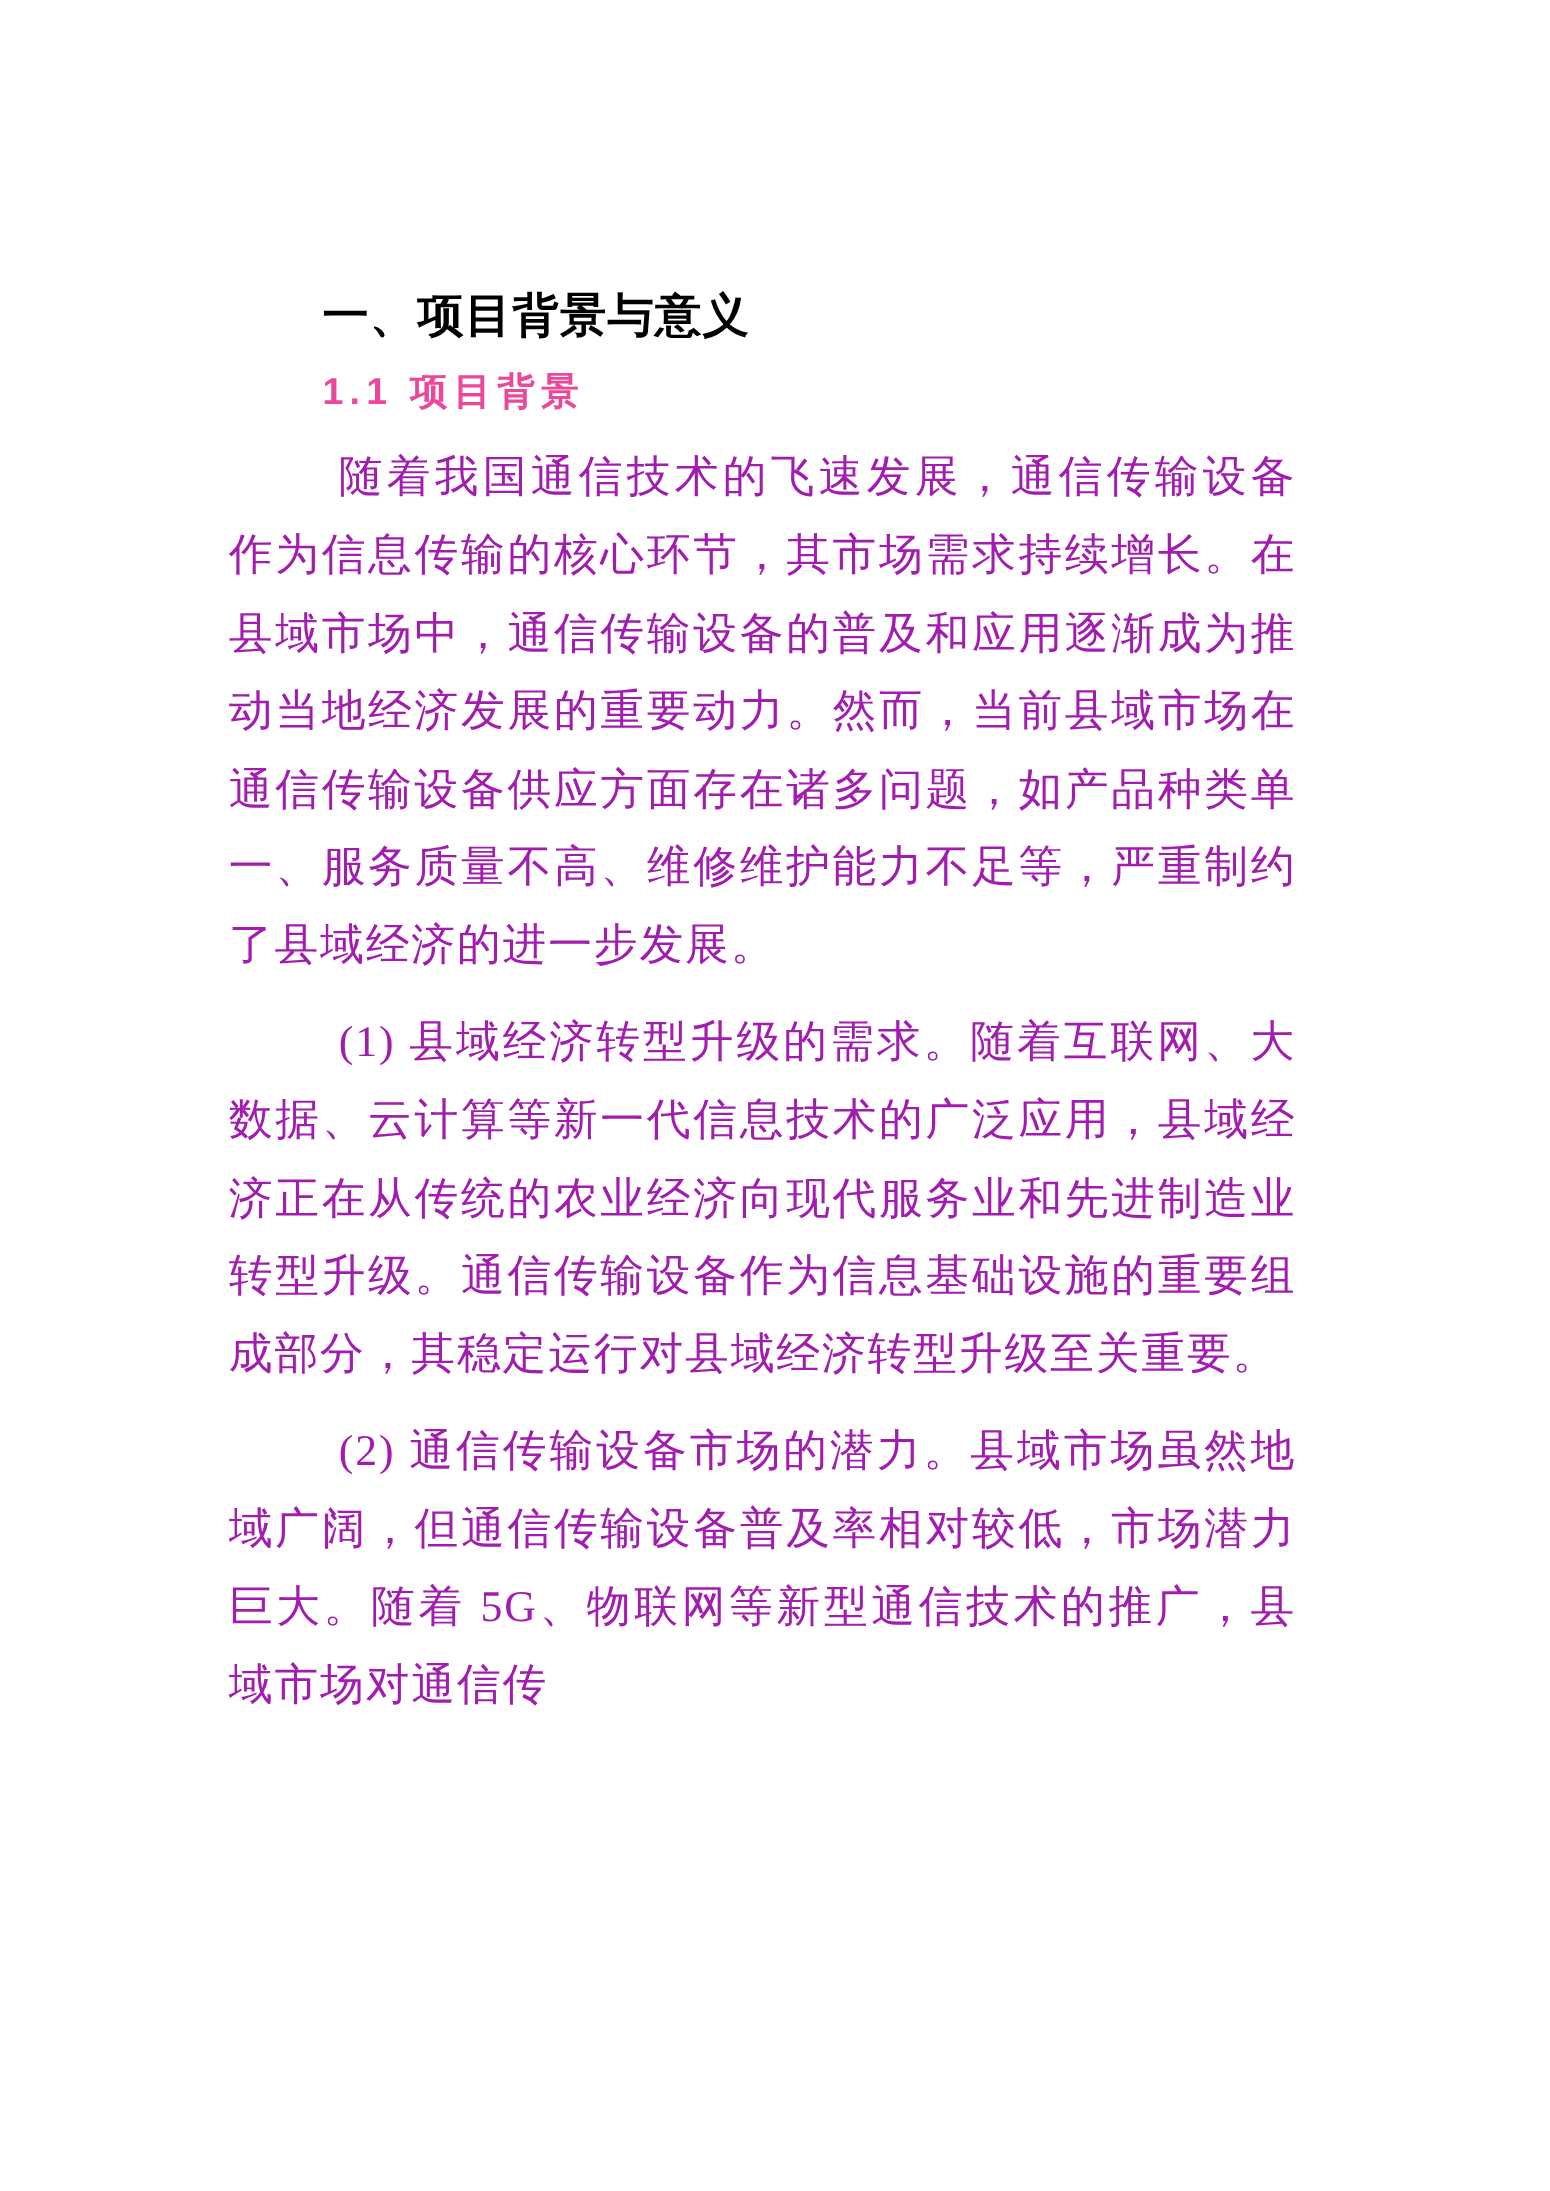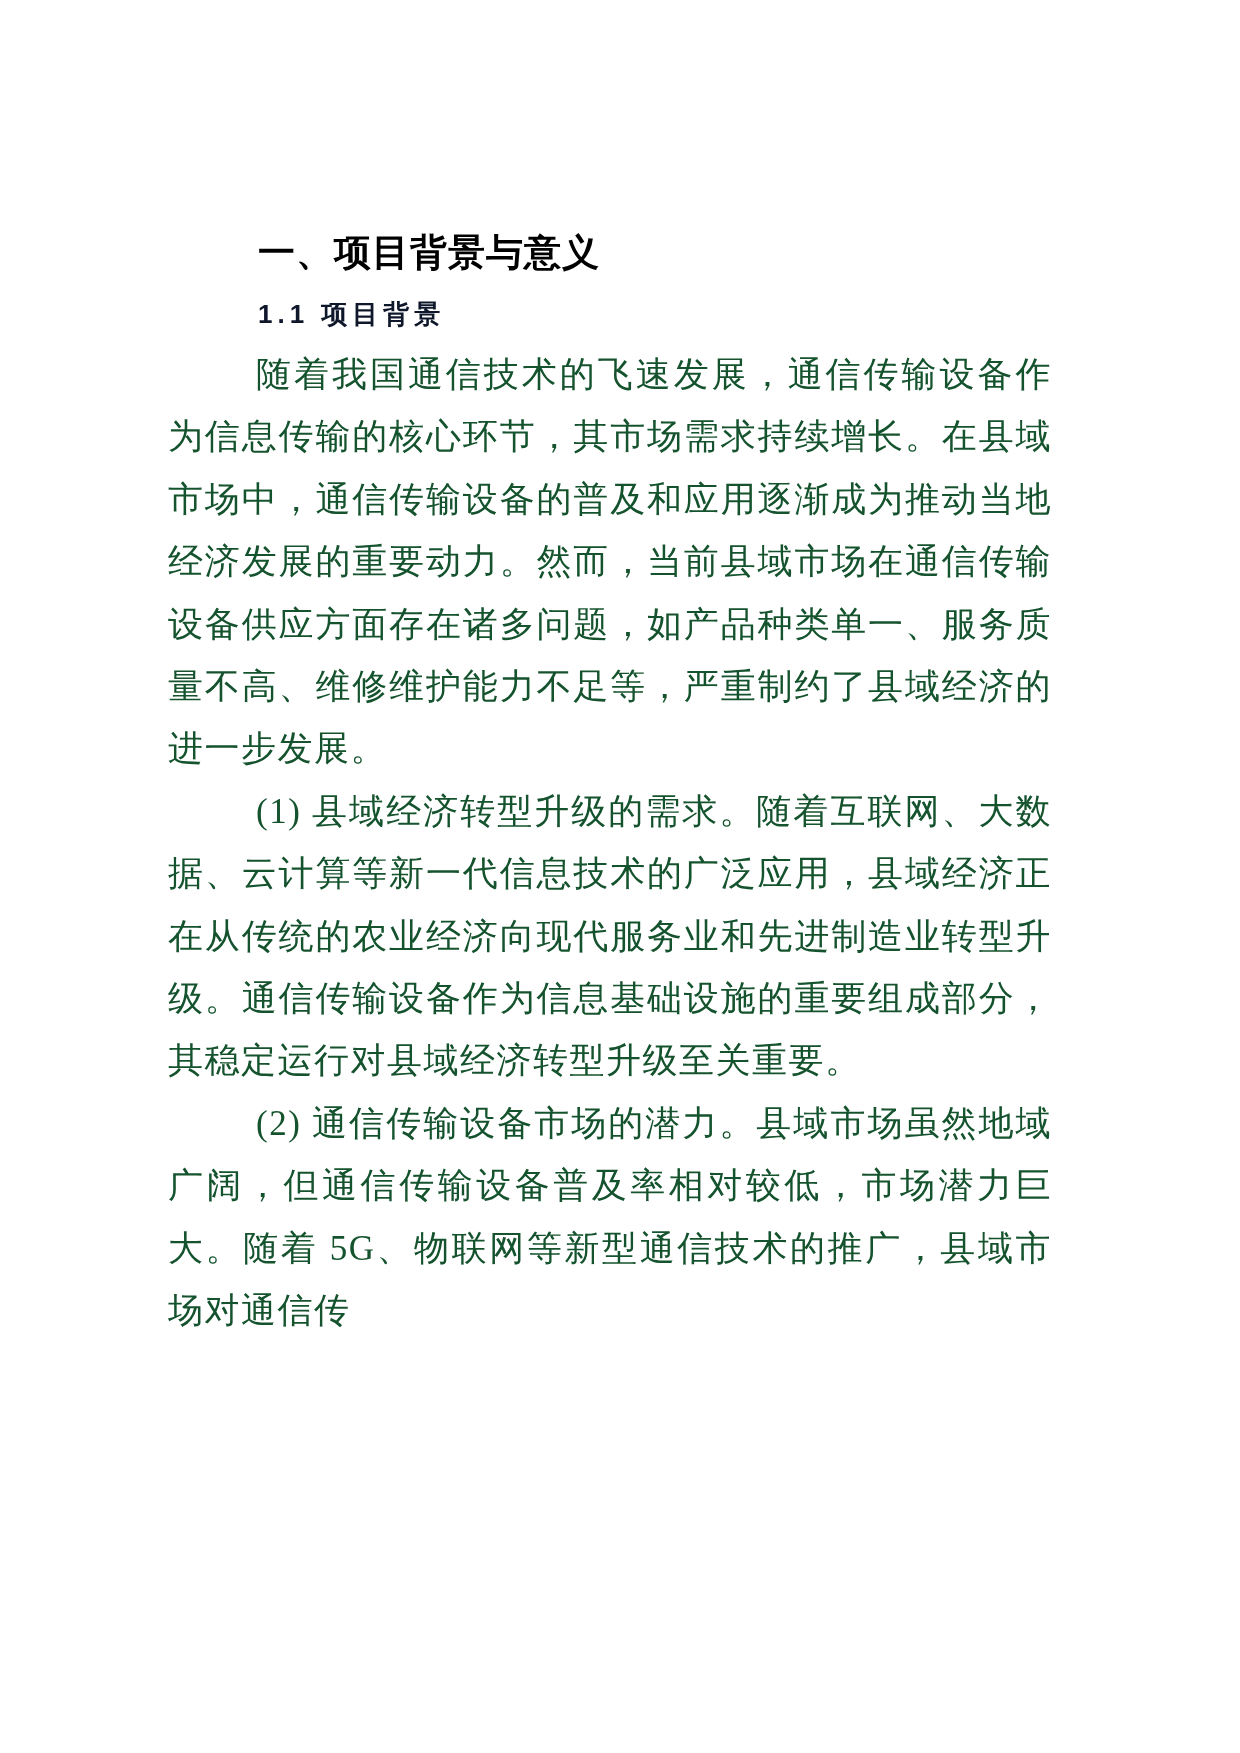--- a/index.html
+++ b/index.html
@@ -24,34 +24,34 @@
     font-weight: bold;
     font-size: 37px;
     line-height: 46px;
     letter-spacing: 1px;
     color: #000000;
   }
   .subsection-heading {
     margin: 16px 0 8px 90px;
     font-family: "Liberation Sans", sans-serif;
     font-weight: 600;
-    font-size: 26px;
+    font-size: 30px;
     line-height: 44px;
     letter-spacing: 5px;
-    color: #0f172a;
+    color: #ec4899;
   }
   .body-para {
-    margin: 0;
+    margin: 15px;
     font-family: "Liberation Serif", serif;
     font-size: 35px;
     line-height: 62.4px;
     letter-spacing: 1.5px;
     text-align: justify;
     text-indent: 88px;
-    color: #14532d;
+    color: #a21caf;
   }
   .page-number {
     position: absolute;
     left: 183px;
     top: 1622px;
     font-family: "Liberation Serif", serif;
     font-size: 28px;
     letter-spacing: 3px;
     color: #000000;
   }

